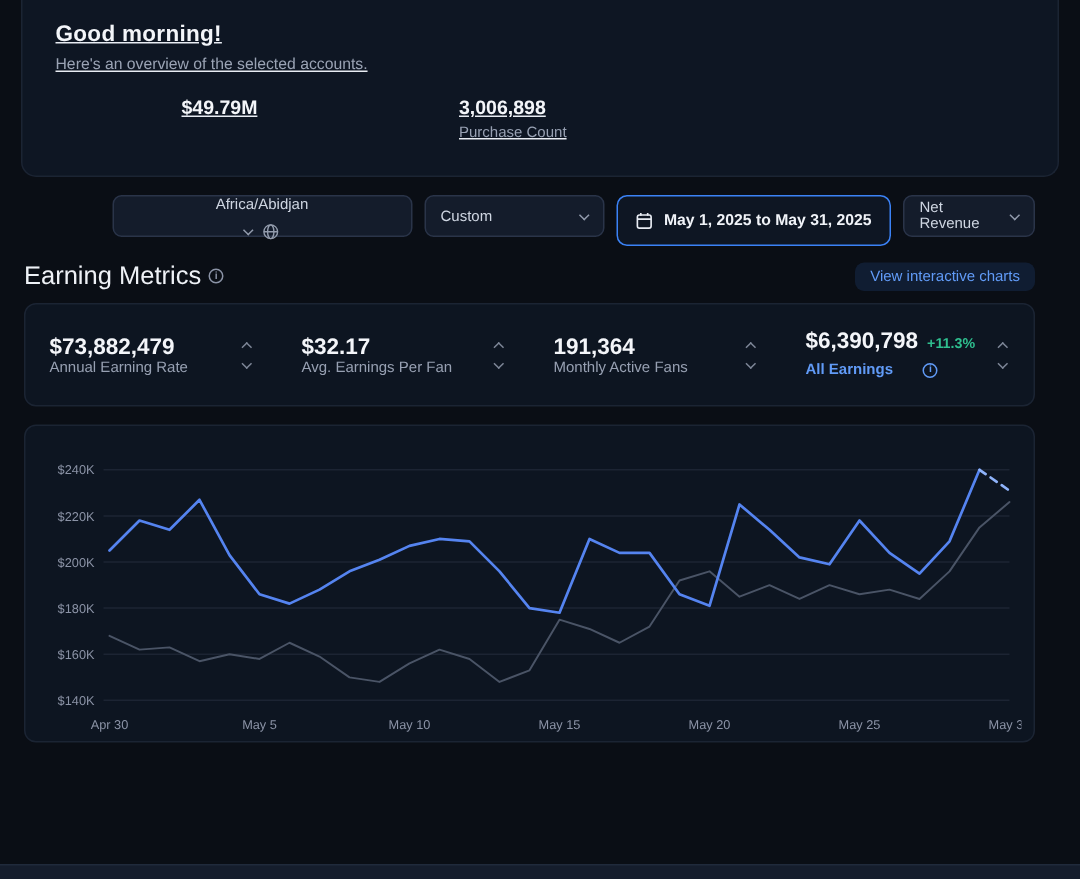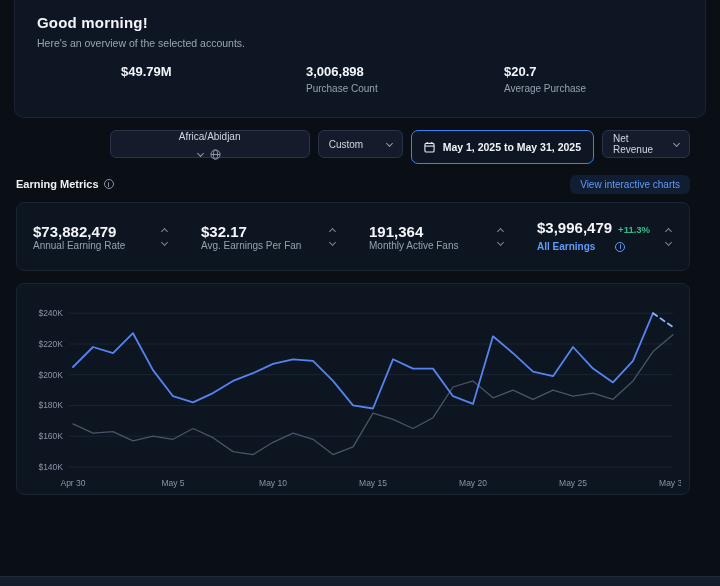--- a/index.html
+++ b/index.html
@@ -8,53 +8,53 @@
     width:720px; height:586px; overflow:hidden;
     font-family:"Liberation Sans","DejaVu Sans",sans-serif;
     color:#e8ecf3;
   }
   .app { position:relative; width:720px; height:586px; background:#0a0e15; }
 
   
   .hero {
     margin:0 14px; height:118px;
     background:#0e1623; border:1px solid #1b2433; border-top:none;
-    border-radius:0 0 10px 10px; padding:14px 22px 0;
+    border-radius:0 0 10px 10px; padding:14px 22px 0;text-decoration:underline;
   }
   .hero h1 { font-size:15px; font-weight:700; letter-spacing:.2px; color:#f3f5f9; }
   .hero .sub { font-size:10.5px; color:#9aa3b4; margin-top:6px; }
   .stats { display:grid; grid-template-columns:185px 198px auto; padding-left:84px; margin-top:15px; }
   .stat-value { font-size:13px; font-weight:700; color:#f3f5f9; }
   .stat-label { font-size:10px; color:#97a0b2; margin-top:4px; }
 
   
   .filters { display:flex; justify-content:flex-end; align-items:stretch; gap:8px; margin:12px 30px 0 16px; height:28px; }
   .select {
     display:flex; align-items:center; gap:7px;
     background:#141c2b; border:1px solid #2a3449; border-radius:6px;
     padding:0 10px; font-size:10px; color:#cfd6e2; cursor:pointer;
   }
   .select.tz { width:200px; justify-content:space-between;flex-direction:column; }
-  .select.preset { width:85px; justify-content:space-between; }
+  .select.preset { width:120px; justify-content:space-between; }
   .select.metric { width:88px; justify-content:space-between; }
   .sel-right { display:flex; align-items:center; gap:7px; }
   .chev {
     width:5px; height:5px; flex:none;
     border-right:1.3px solid #939cad; border-bottom:1.3px solid #939cad;
     transform:rotate(45deg); margin-top:-2px;
   }
   .date-field {
     display:flex; align-items:center; gap:8px;
     background:#0e1623; border:1px solid #3b82f6; border-radius:7px;
     padding:16px 12px; font-size:10.5px; font-weight:700; color:#f0f3f8; cursor:pointer;
   }
 
   
   .sec-head { display:flex; align-items:center; justify-content:space-between; margin:16px 30px 0 16px; height:20px; }
-  .sec-title { display:flex; align-items:center; gap:5px; font-size:11px; font-weight:700; color:#eef1f6; }
+  .sec-title { display:flex; align-items:center; gap:5px; font-size:17px; font-weight:400; color:#eef1f6; }
   .info-icon {
     display:inline-flex; align-items:center; justify-content:center;
     width:10px; height:10px; border:1px solid currentColor; border-radius:50%;
     color:#8b93a6; font-size:7px; font-weight:700; line-height:1;
   }
   .info-icon::before { content:"i"; }
   .charts-link {
     font-size:10px; color:#619bf7; background:rgba(59,130,246,.13);
     padding:4px 10px; border-radius:6px; cursor:pointer; text-decoration:none;
   }
@@ -99,24 +99,20 @@
   <section class="hero">
     <h1>Good morning!</h1>
     <p class="sub">Here's an overview of the selected accounts.</p>
     <div class="stats">
       <div>
         <div class="stat-value">$49.79M</div>
       </div>
       <div>
         <div class="stat-value">3,006,898</div>
         <div class="stat-label">Purchase Count</div>
-      </div>
-      <div>
-        <div class="stat-value">$20.7</div>
-        <div class="stat-label">Average Purchase</div>
       </div>
     </div>
   </section>
 
   <div class="filters">
     <div class="select tz">
       <span>Africa/Abidjan</span>
       <span class="sel-right">
         <span class="chev"></span>
         <svg width="11" height="11" viewBox="0 0 12 12">
@@ -187,21 +183,21 @@
       </div>
       <div class="stepper">
         <span class="s-chev s-up"></span>
         <span class="s-chev s-down"></span>
       </div>
     </div>
 
     <div class="mcard">
       <div>
         <div class="mval">
-          <span>$3,996,479</span><span class="delta">+11.3%</span>
+          <span>$6,390,798</span><span class="delta">+11.3%</span>
         </div>
         <div class="mlabel mlink">
           <span>All Earnings</span>
           <span class="info-icon"></span>
         </div>
       </div>
       <div class="stepper">
         <span class="s-chev s-up"></span>
         <span class="s-chev s-down"></span>
       </div>

